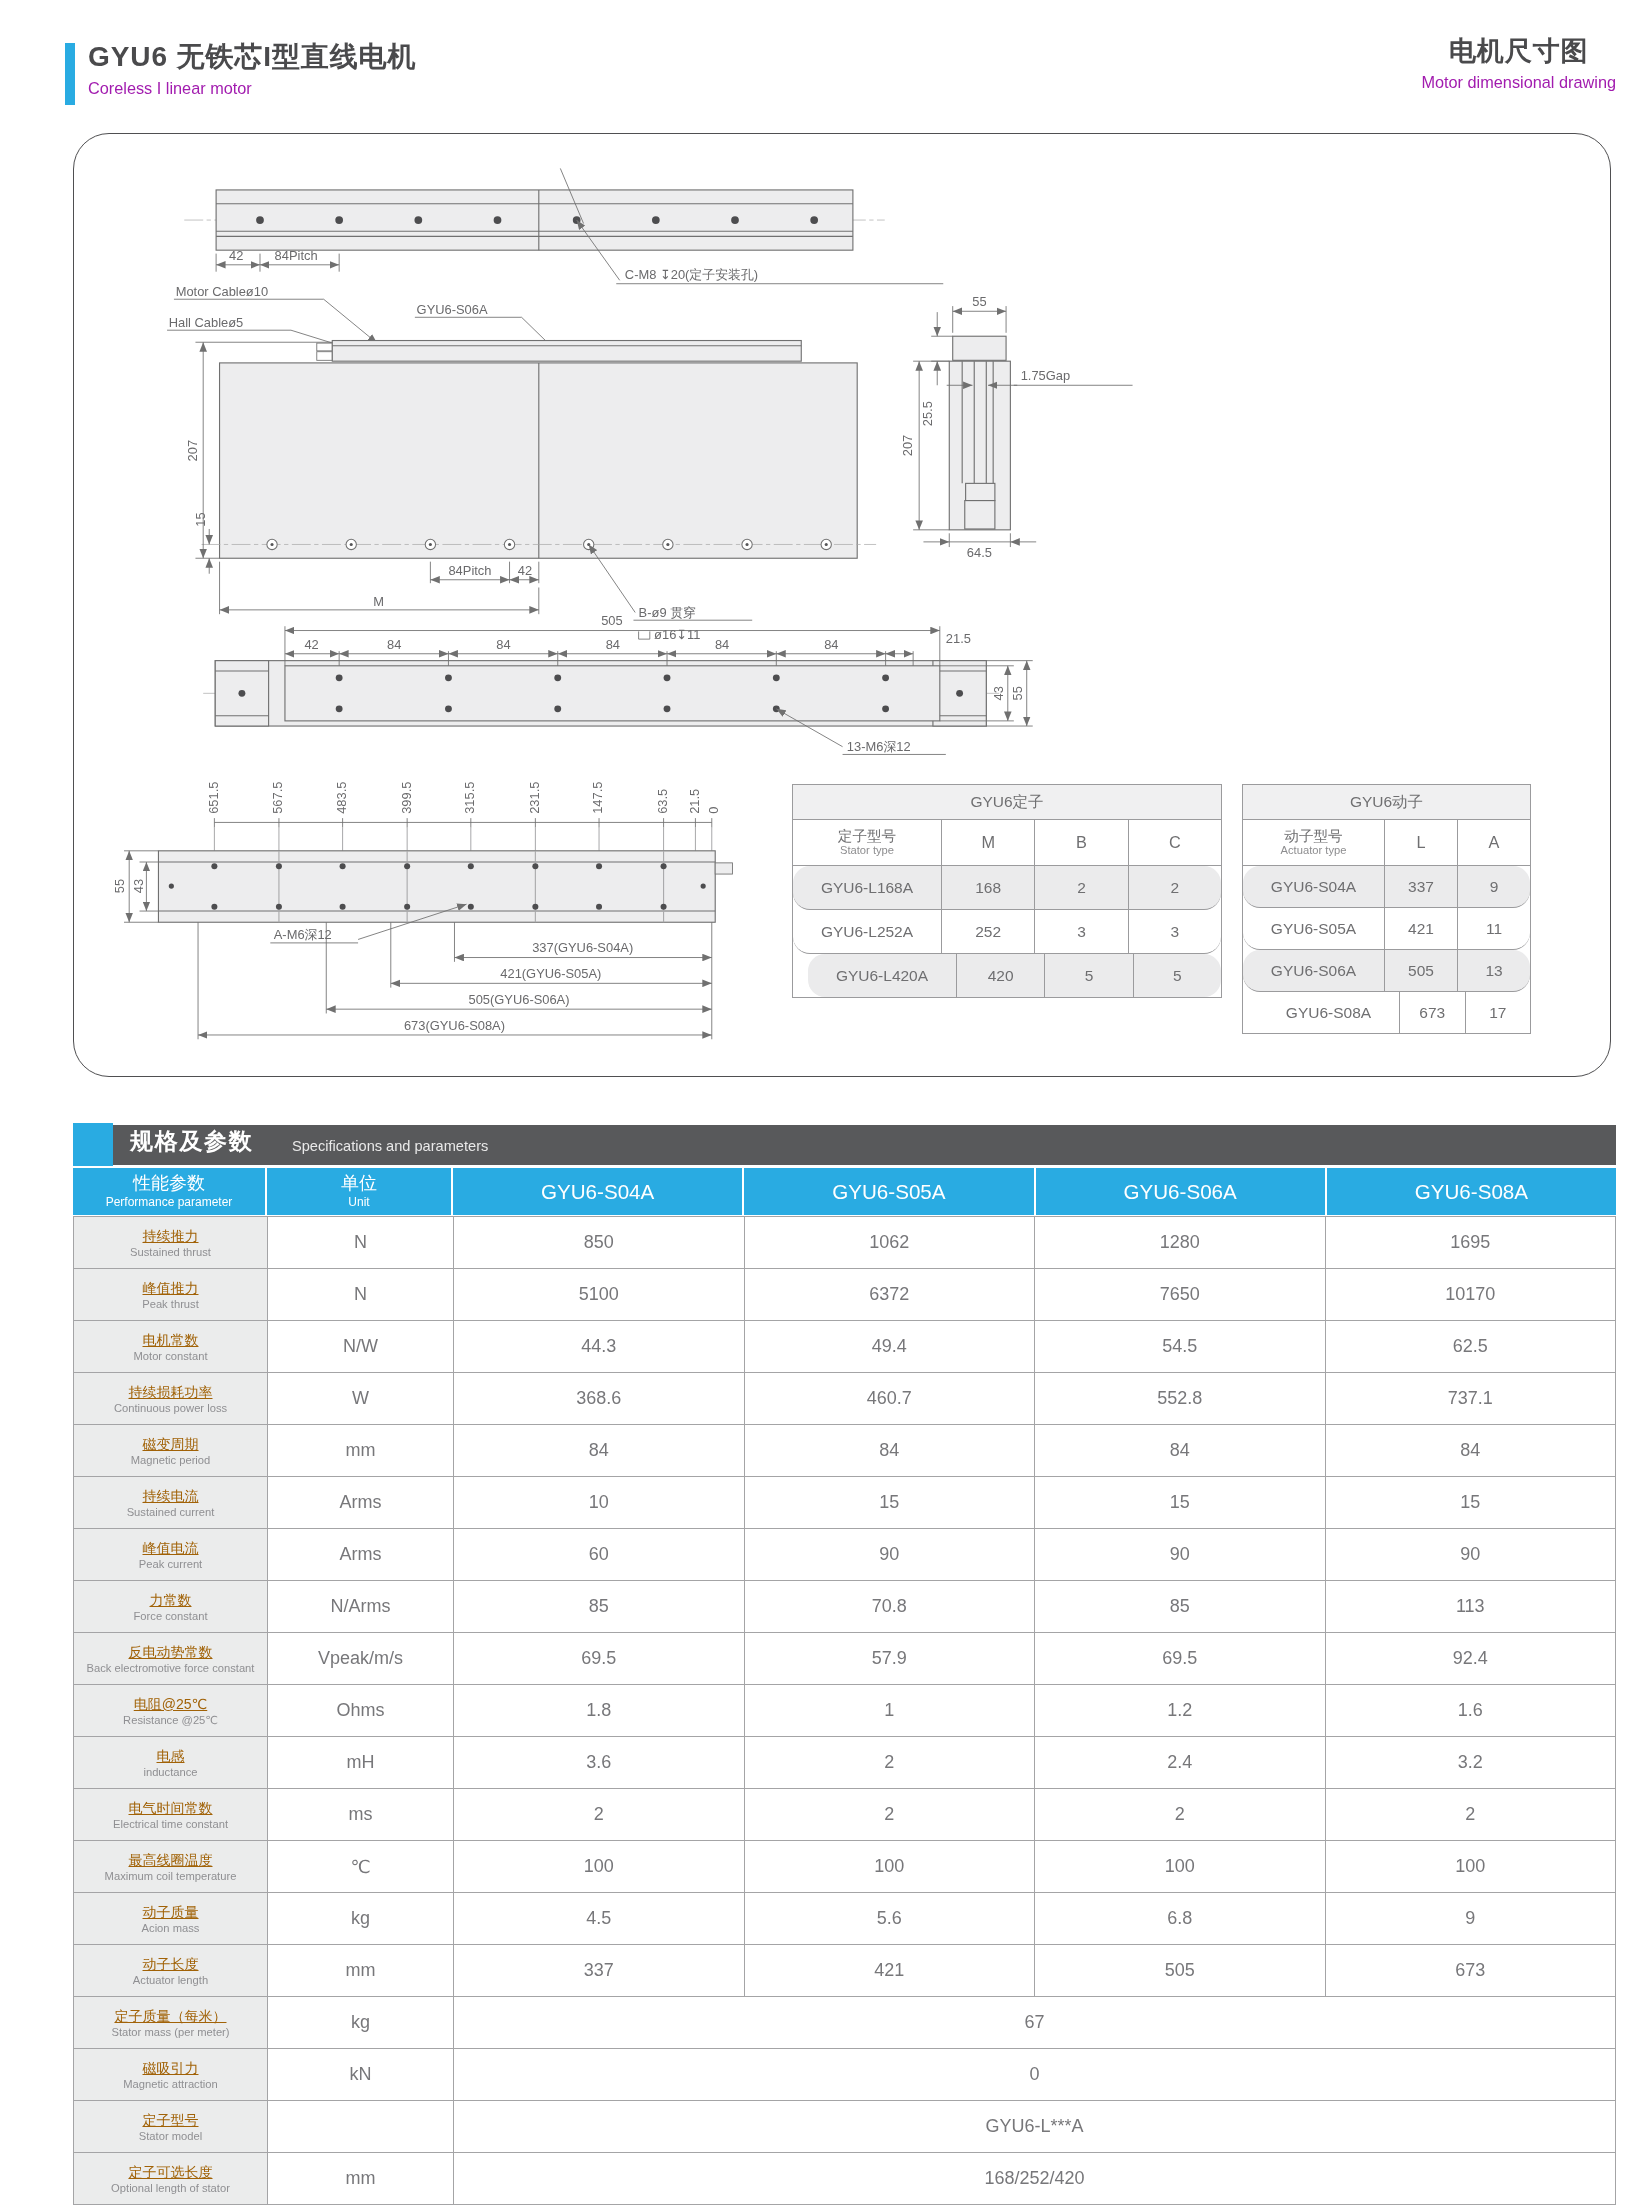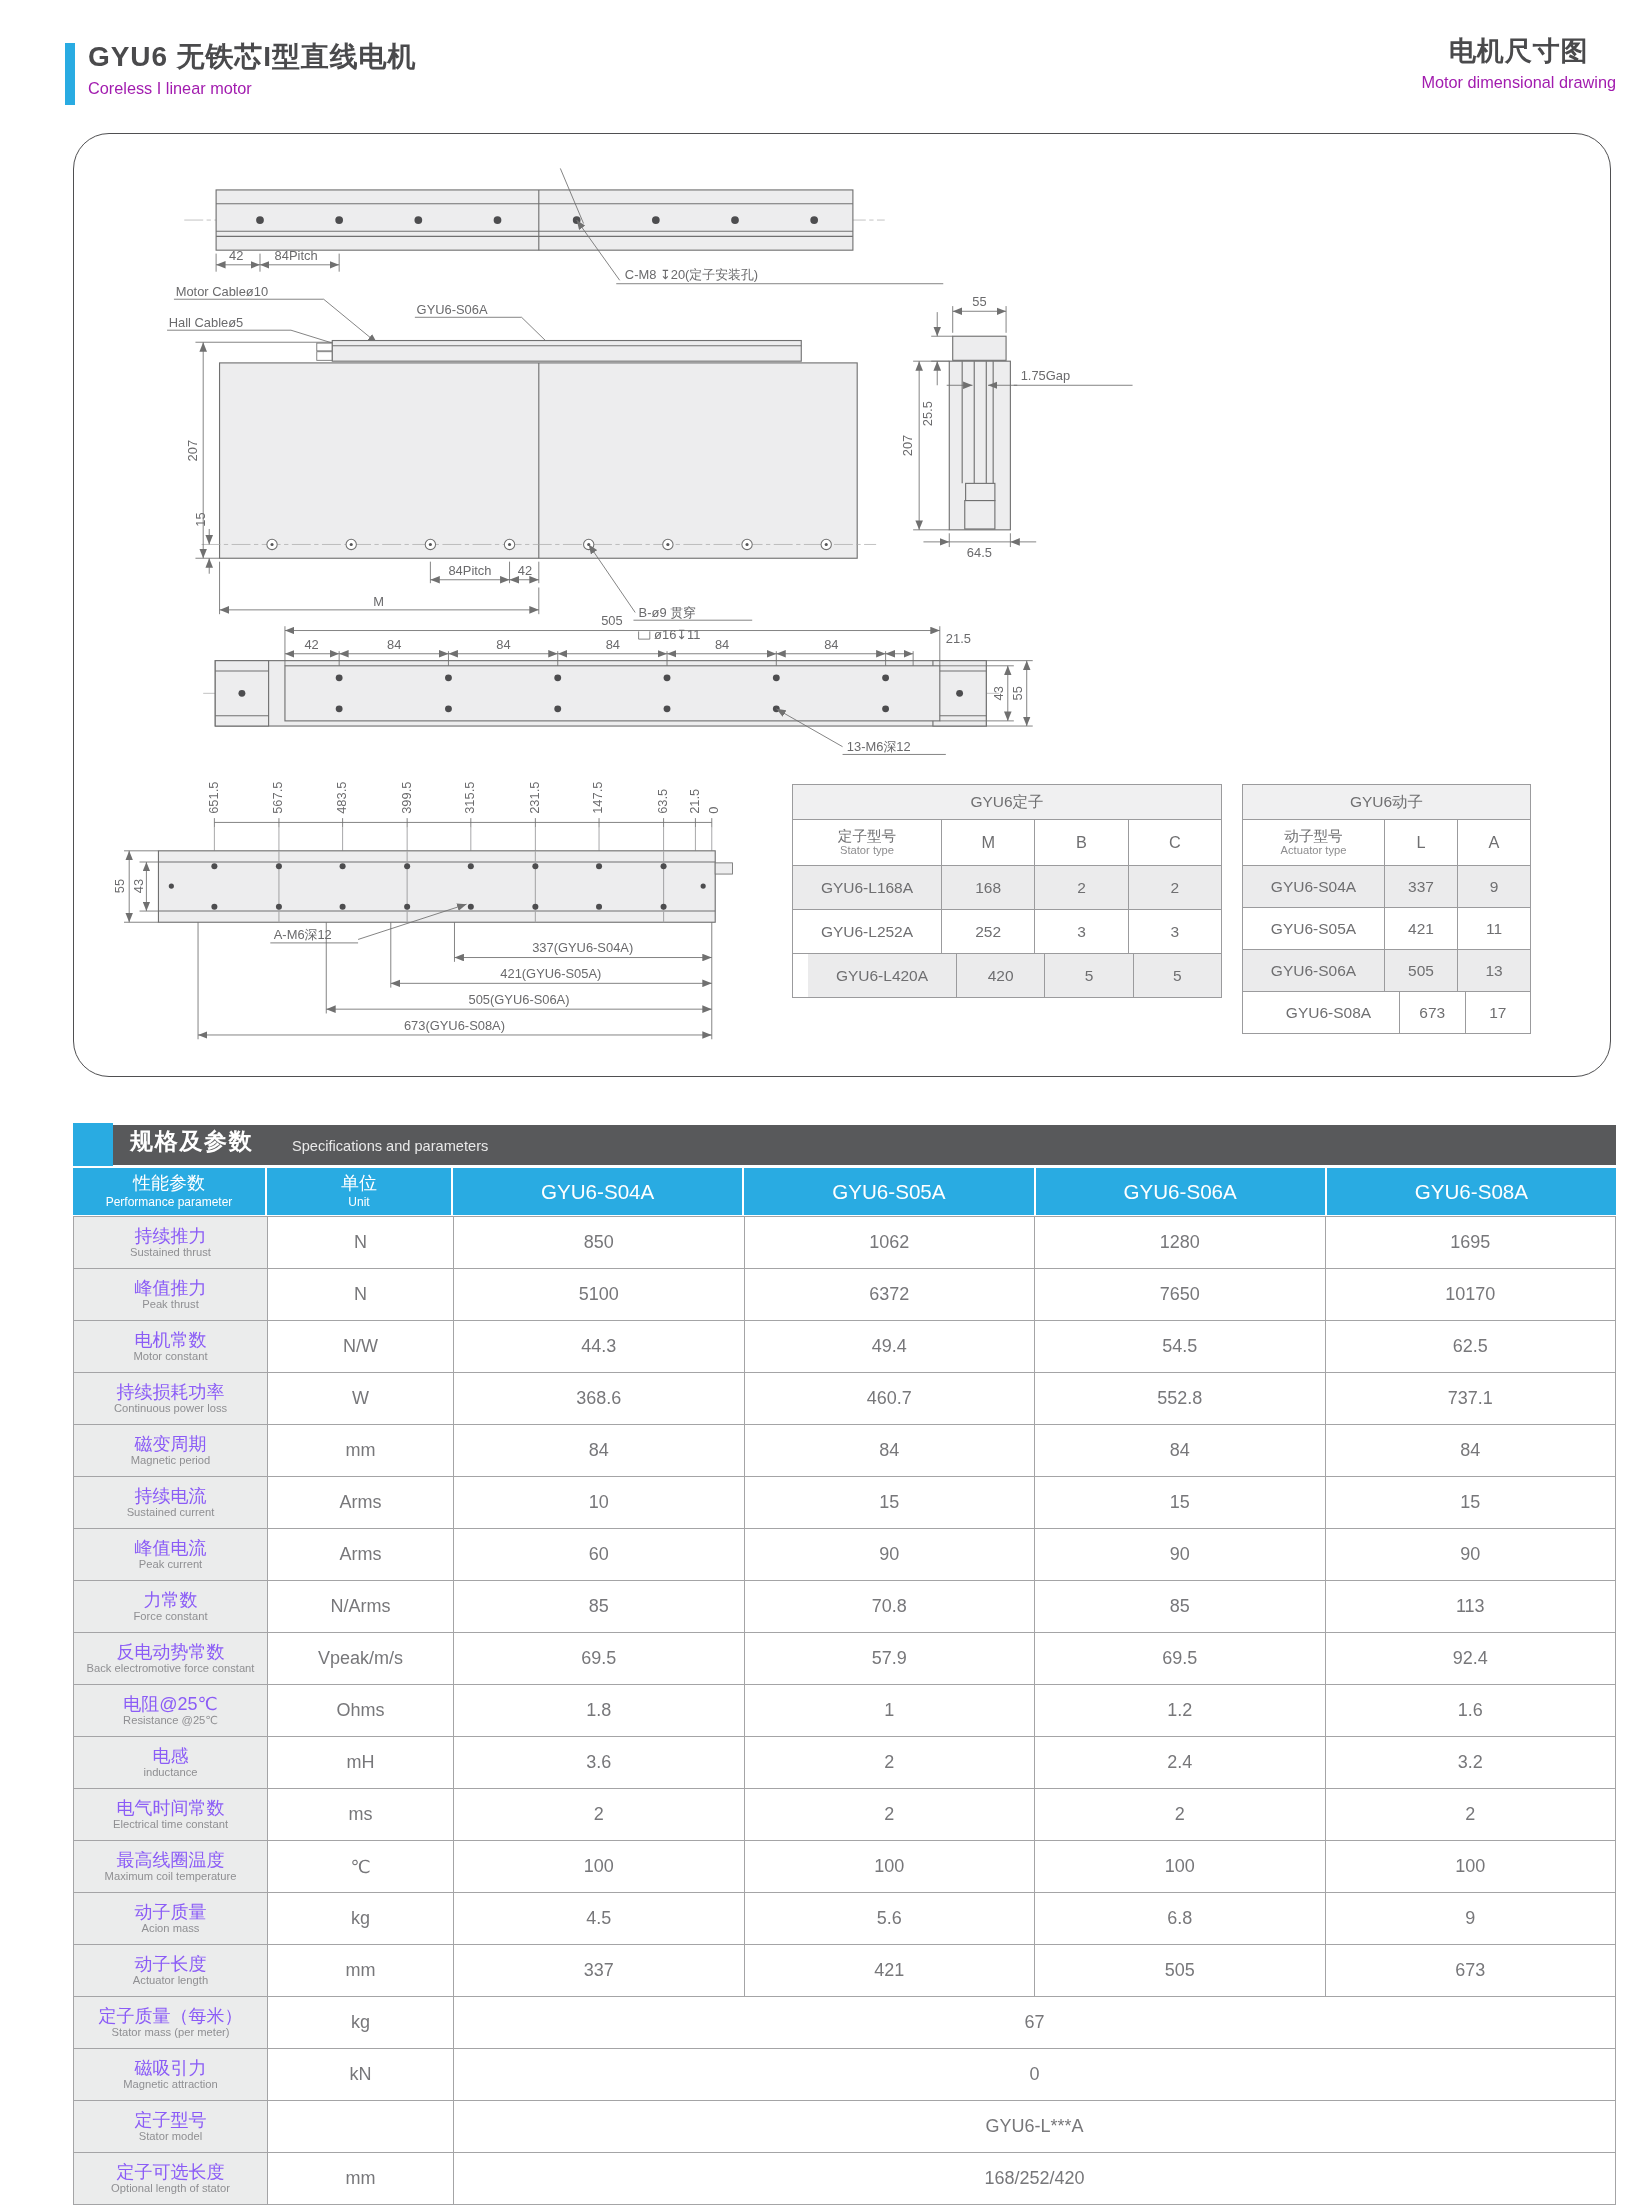--- a/index.html
+++ b/index.html
@@ -27,21 +27,21 @@
   .mini-title{height:34px;background:#F0F0F1;border-bottom:0.9px solid #9b9b9d;display:flex;
               align-items:center;justify-content:center;font-size:15.5px;}
   .mini-head{display:flex;height:45px;border-bottom:0.9px solid #9b9b9d;background:#fff;}
   .mini-head .hcell{flex:1;border-right:0.9px solid #9b9b9d;display:flex;flex-direction:column;
               align-items:center;justify-content:center;font-size:16.3px;}
   .mini-head .hcell:last-child{border-right:none;}
   .mini-head .hcell .cn{font-size:14.6px;line-height:16.3px;}
   .mini-head .hcell .en{font-size:11.2px;color:#8d8d8f;line-height:13px;}
   .stator .first{flex:0 0 148px;}
   .actuator .first{flex:0 0 141px;}
-  .mini-row{display:flex;height:43px;border-bottom:0.9px solid #9b9b9d;}
+  .mini-row{display:flex;height:43px;border-bottom:0.9px solid #9b9b9d;border-radius:17px;}
   .actuator .mini-row{height:41px;}
   .mini-row:last-child{border-bottom:none;margin-left:15px;}
   .mini-row.alt{background:#EBEBEC;}
   .mini-cell{flex:1;border-right:0.9px solid #9b9b9d;display:flex;align-items:center;
              justify-content:center;font-size:15.5px;}
   .mini-cell:last-child{border-right:none;}
   
   .spec-titlebar{position:absolute;left:73px;top:1125px;width:1543px;height:40px;background:#58595B;}
   .spec-titlebar .sq{position:absolute;left:0;top:-1.7px;width:40px;height:43px;background:#29ABE2;}
   .spec-titlebar .tcn{position:absolute;left:57px;top:1px;font-size:23px;font-weight:700;color:#ffffff;letter-spacing:1.7px;}
@@ -54,21 +54,21 @@
   .spec-head .unit-w{width:186px;}
   .spec-head .model-w{flex:1;font-size:20.6px;}
   .spec-head .cn{font-size:18px;line-height:21.5px;}
   .spec-head .en{font-size:12px;line-height:14.6px;}
   .spec-grid{position:absolute;left:73px;top:1216px;width:1543px;
              border-left:0.9px solid #a4a4a6;border-top:0.9px solid #a4a4a6;box-sizing:border-box;}
   .spec-row{display:flex;height:52px;}
   .spec-row .cell{border-right:0.9px solid #a4a4a6;border-bottom:0.9px solid #a4a4a6;box-sizing:border-box;
                   display:flex;align-items:center;justify-content:center;}
   .label-cell{width:194px;background:#EBECEC;flex-direction:column;}
-  .label-cell .cn{font-size:18px;color:#8b5cf6;line-height:20.6px;}
+  .label-cell .cn{font-size:14px;color:#a16207;line-height:20.6px;text-decoration:underline;}
   .label-cell .en{font-size:11.2px;color:#8f8f92;line-height:13px;max-width:193px;text-align:center;}
   .unit-cell{width:186px;font-size:18px;color:#77777a;background:#fff;}
   .value-cell{flex:1;font-size:18px;color:#77777a;background:#fff;}
 </style>
 </head>
 <body>
 
 <div id="canvas">
 
   <div class="page-header">

